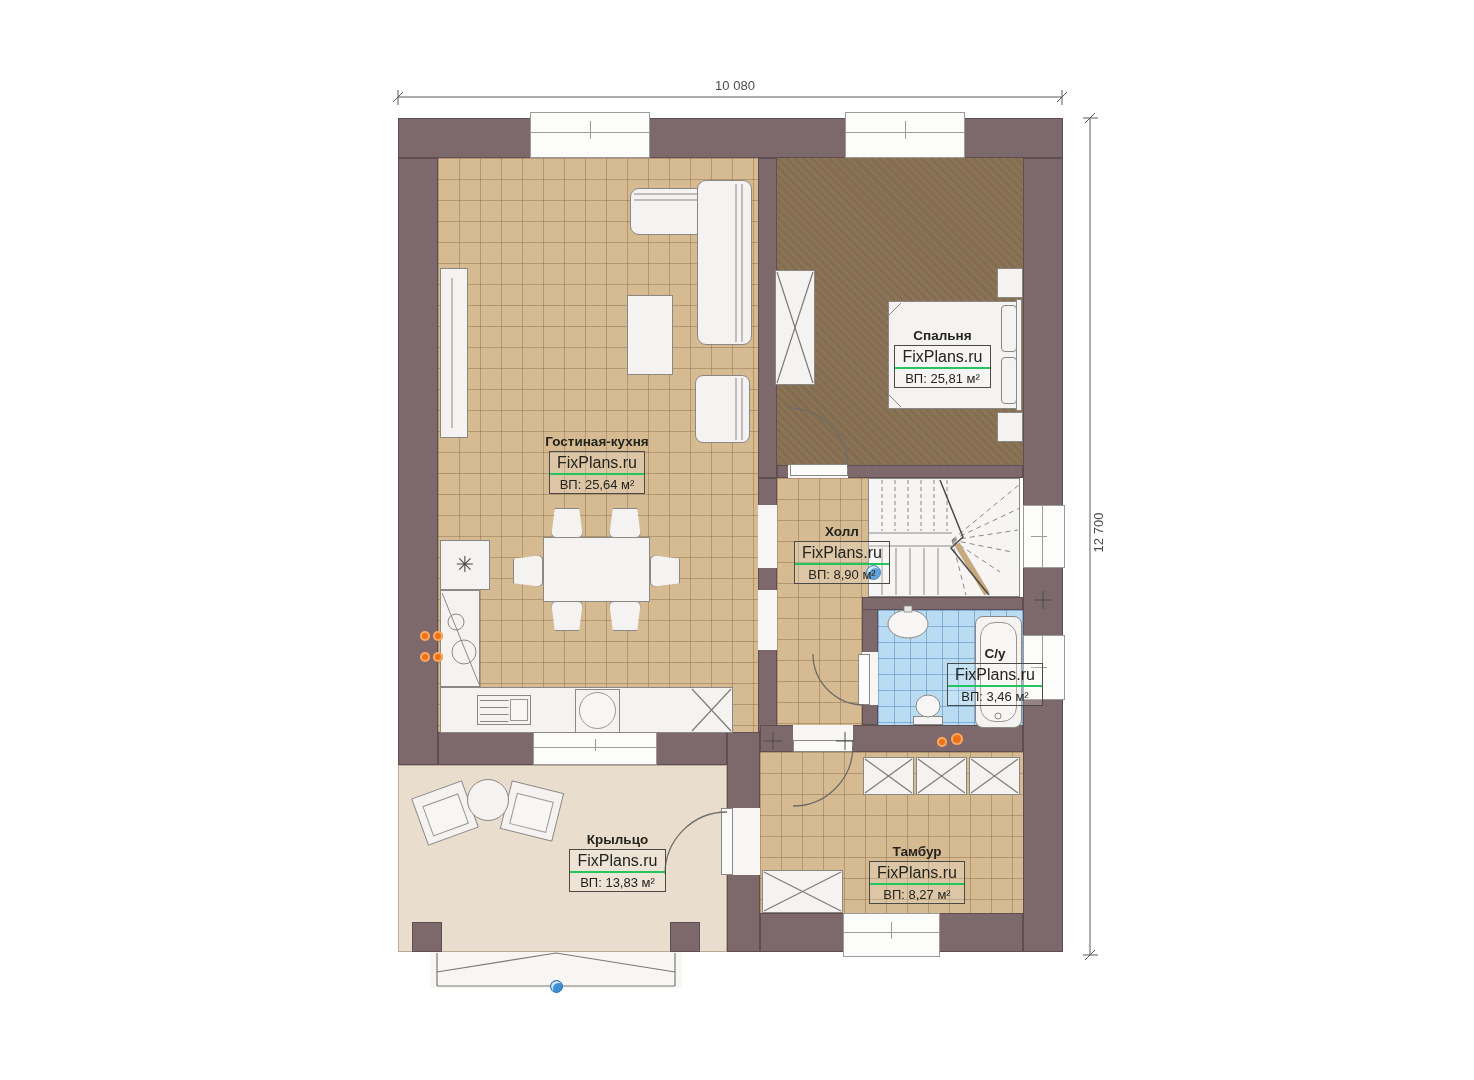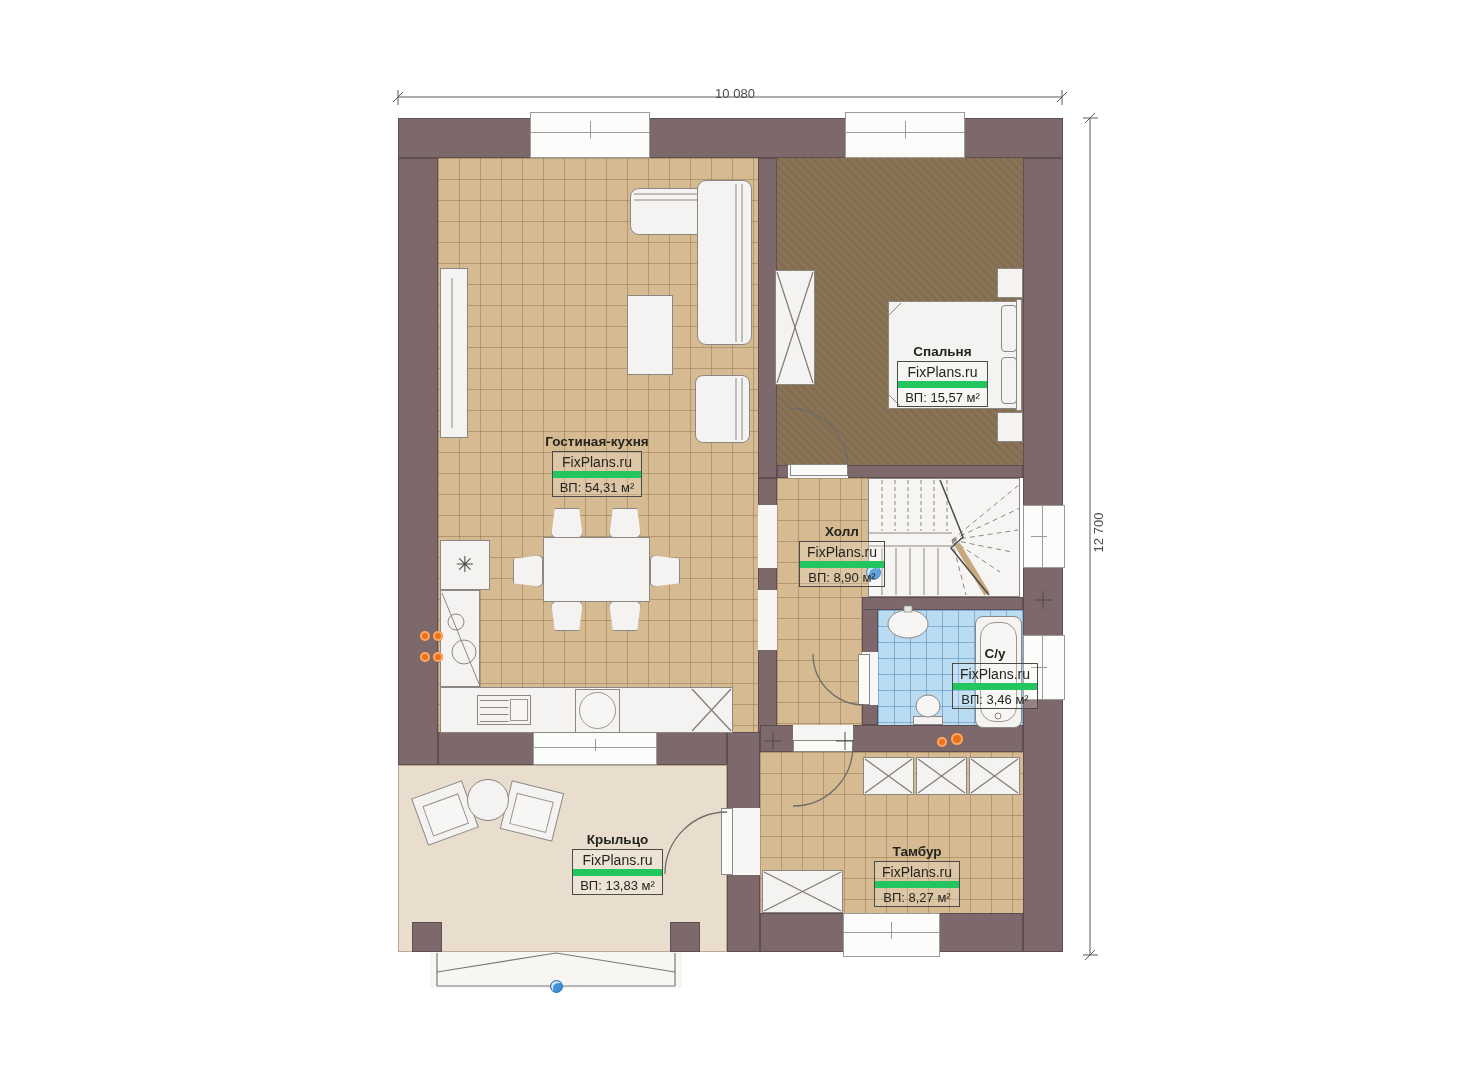--- a/index.html
+++ b/index.html
@@ -31,21 +31,21 @@
   .furn{position:absolute;box-sizing:border-box;background:#f4f3f1;border:1px solid #8b8884;z-index:4;}
   .door-leaf{position:absolute;box-sizing:border-box;background:#fbfbfa;border:1px solid #8b8884;z-index:5;}
   .inner{position:absolute;box-sizing:border-box;border:1px solid #9a9793;background:#f7f6f4;}
   .dot-orange{position:absolute;width:10px;height:10px;border-radius:50%;background:#ed7116;box-shadow:inset 0 0 0 2px #f9a866;z-index:6;}
   .dot-blue{position:absolute;border-radius:50%;background:#3f8fd6;box-shadow:inset 2px 2px 0 0 rgba(255,255,255,.75);border:1px solid #2a6eae;z-index:6;}
   .glyph{display:flex;align-items:center;justify-content:center;color:#4f4d4a;font-size:22px;line-height:1;}
   
   .room-label{position:absolute;z-index:6;display:flex;flex-direction:column;align-items:center;color:#24241f;}
   .room-name{font-weight:bold;font-size:13.5px;white-space:nowrap;margin-bottom:2px;}
   .label-box{border:1px solid #4a4a46;background:rgba(255,255,255,.18);text-align:center;min-width:84px;}
-  .label-brand{font-size:14px;padding:2px 7px 1px;border-bottom:7px solid #22c55e;white-space:nowrap;}
+  .label-brand{font-size:16px;padding:2px 7px 1px;border-bottom:2px solid #22c55e;white-space:nowrap;}
   .label-area{font-size:13px;padding:2px 7px 1px;white-space:nowrap;}
   .dim-label{position:absolute;font-size:13px;color:#4c4c4a;z-index:6;white-space:nowrap;}
   svg.linework{position:absolute;left:0;top:0;z-index:5;pointer-events:none;}
 </style>
 </head>
 <body>
 
 <div id="plan">
 
   <div class="floor floor-tan" style="left:438px;top:158px;width:320px;height:574px;"></div>
@@ -252,29 +252,29 @@
     </g>
   </svg>
 
   <div class="dot-blue" style="left:866px;top:565px;width:13px;height:13px;"></div>
   <div class="dot-blue" style="left:550px;top:980px;width:11px;height:11px;"></div>
 
   <div class="room-label" style="left:533px;top:426px;width:128px;margin-top:8px;">
     <div class="room-name">Гостиная-кухня</div>
     <div class="label-box">
       <div class="label-brand">FixPlans.ru</div>
-      <div class="label-area">ВП: 54,31 м²</div>
-    </div>
-  </div>
-
-  <div class="room-label" style="left:890px;top:328px;width:105px;margin-top:16px;">
+      <div class="label-area">ВП: 25,64 м²</div>
+    </div>
+  </div>
+
+  <div class="room-label" style="left:890px;top:328px;width:105px;">
     <div class="room-name">Спальня</div>
     <div class="label-box">
       <div class="label-brand">FixPlans.ru</div>
-      <div class="label-area">ВП: 15,57 м²</div>
+      <div class="label-area">ВП: 25,81 м²</div>
     </div>
   </div>
 
   <div class="room-label" style="left:793px;top:524px;width:98px;">
     <div class="room-name">Холл</div>
     <div class="label-box">
       <div class="label-brand">FixPlans.ru</div>
       <div class="label-area">ВП: 8,90 м²</div>
     </div>
   </div>
@@ -296,16 +296,16 @@
   </div>
 
   <div class="room-label" style="left:560px;top:832px;width:115px;">
     <div class="room-name">Крыльцо</div>
     <div class="label-box">
       <div class="label-brand">FixPlans.ru</div>
       <div class="label-area">ВП: 13,83 м²</div>
     </div>
   </div>
 
-  <div class="dim-label" style="left:700px;top:86px;width:70px;text-align:center;">10 080</div>
+  <div class="dim-label" style="left:700px;top:78px;width:70px;text-align:center;">10 080</div>
   <div class="dim-label" style="left:1063px;top:525px;width:70px;text-align:center;transform:rotate(-90deg);transform-origin:center;">12 700</div>
 
 </div>
 
 </body></html>

